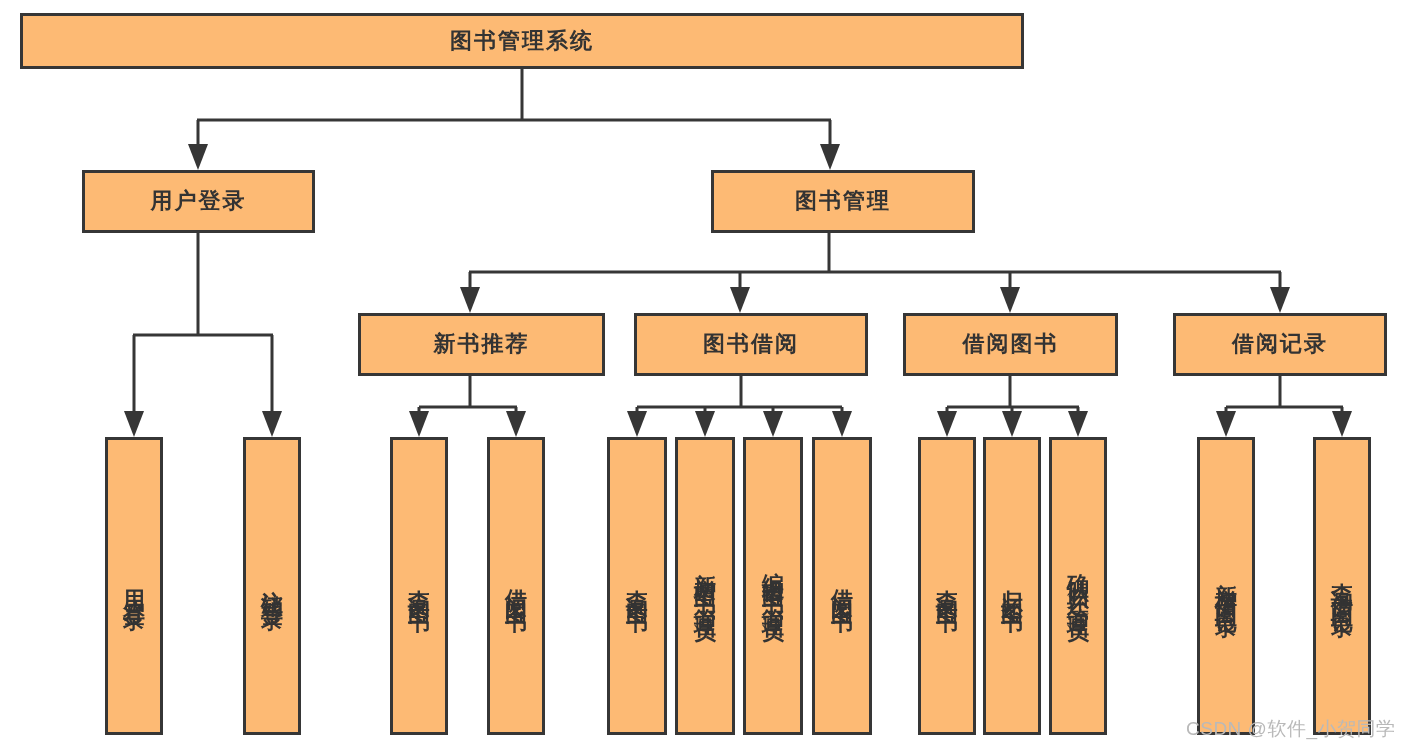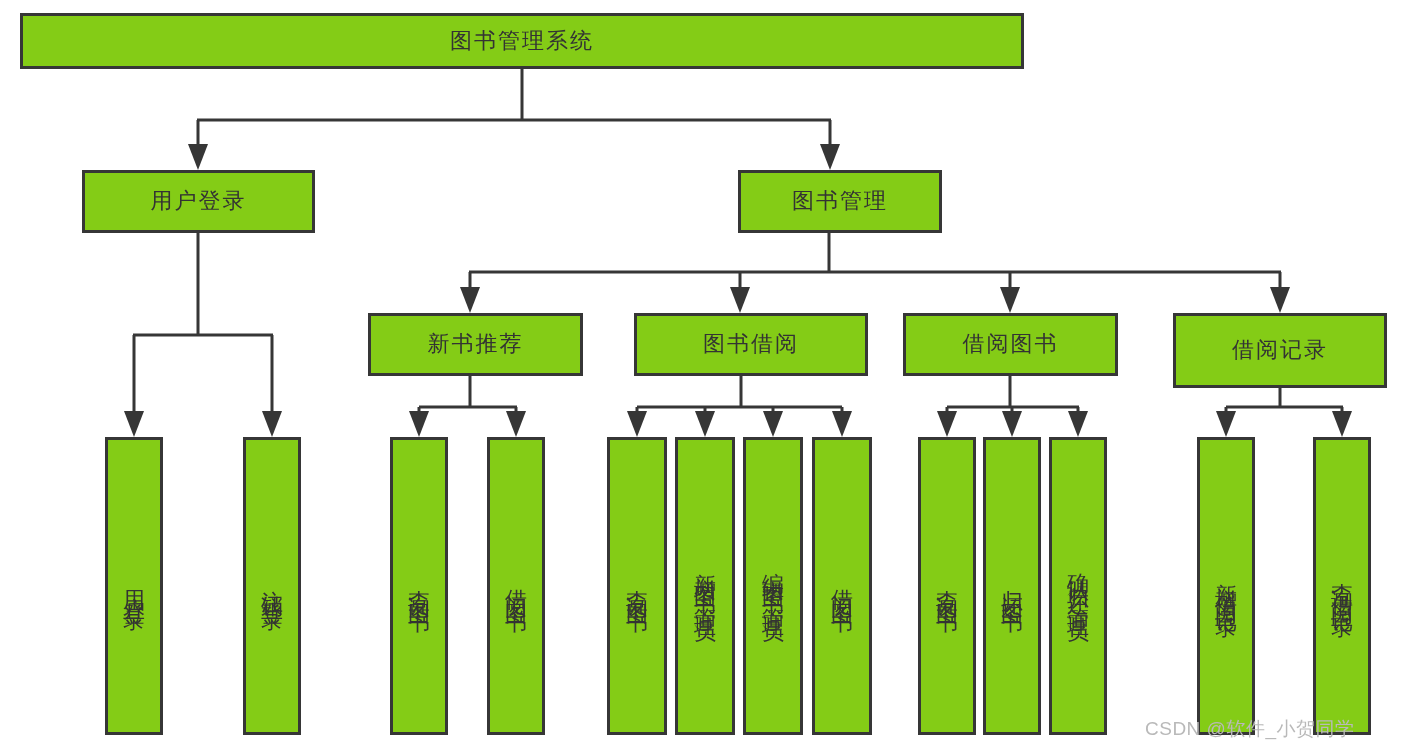--- a/index.html
+++ b/index.html
@@ -1,32 +1,33 @@
 <!DOCTYPE html>
 <html><head>
 <meta charset="utf-8">
 <style>
   html,body{margin:0;padding:0;background:#ffffff;}
   body{font-family:"Liberation Sans","DejaVu Sans",sans-serif;}
   #canvas{position:relative;width:1405px;height:747px;background:#ffffff;overflow:hidden;}
   svg.connectors{position:absolute;left:0;top:0;z-index:1;}
   .node{
-    position:absolute;box-sizing:border-box;background:#84cc16;
+    position:absolute;box-sizing:border-box;background:#fdba74;
     border:3px solid #363636;color:#333333;
     display:flex;align-items:center;justify-content:center;
     font-size:22px;letter-spacing:2px;z-index:2;line-height:1.2;
     white-space:nowrap;
+    font-weight:bold;
   }
   .leaf{
     writing-mode:vertical-rl;
     font-size:22px;letter-spacing:7px;line-height:1;
     white-space:normal;
   }
   .watermark{
-    position:absolute;left:1145px;top:716px;z-index:5;
+    position:absolute;left:1186px;top:716px;z-index:5;
     font-size:19px;color:#b9b9b9;letter-spacing:0.5px;
     white-space:nowrap;
   }
 </style>
 </head>
 <body>
 
 <div id="canvas">
 
   <svg class="connectors" width="1405" height="747" viewBox="0 0 1405 747">
@@ -65,26 +66,26 @@
       <polygon points="1002,411 1022,411 1012,437"></polygon>
       <polygon points="1068,411 1088,411 1078,437"></polygon>
       <polygon points="1216,411 1236,411 1226,437"></polygon>
       <polygon points="1332,411 1352,411 1342,437"></polygon>
     </g>
   </svg>
 
   <div class="node" style="left:20px;top:13px;width:1004px;height:56px">图书管理系统</div>
 
   <div class="node" style="left:82px;top:170px;width:233px;height:63px">用户登录</div>
-  <div class="node" style="left:738px;top:170px;width:204px;height:63px">图书管理</div>
+  <div class="node" style="left:711px;top:170px;width:264px;height:63px">图书管理</div>
 
-  <div class="node" style="left:368px;top:313px;width:215px;height:63px">新书推荐</div>
+  <div class="node" style="left:358px;top:313px;width:247px;height:63px">新书推荐</div>
   <div class="node" style="left:634px;top:313px;width:234px;height:63px">图书借阅</div>
   <div class="node" style="left:903px;top:313px;width:215px;height:63px">借阅图书</div>
-  <div class="node" style="left:1173px;top:313px;width:214px;height:75px">借阅记录</div>
+  <div class="node" style="left:1173px;top:313px;width:214px;height:63px">借阅记录</div>
 
   <div class="node leaf" style="left:105px;top:437px;width:58px;height:298px">用户登录</div>
   <div class="node leaf" style="left:243px;top:437px;width:58px;height:298px">注销登录</div>
 
   <div class="node leaf" style="left:390px;top:437px;width:58px;height:298px">查询图书</div>
   <div class="node leaf" style="left:487px;top:437px;width:58px;height:298px">借阅图书</div>
 
   <div class="node leaf" style="left:607px;top:437px;width:60px;height:298px">查询图书</div>
   <div class="node leaf" style="left:675px;top:437px;width:60px;height:298px">新增图书（管理员）</div>
   <div class="node leaf" style="left:743px;top:437px;width:60px;height:298px">编辑图书（管理员）</div>

